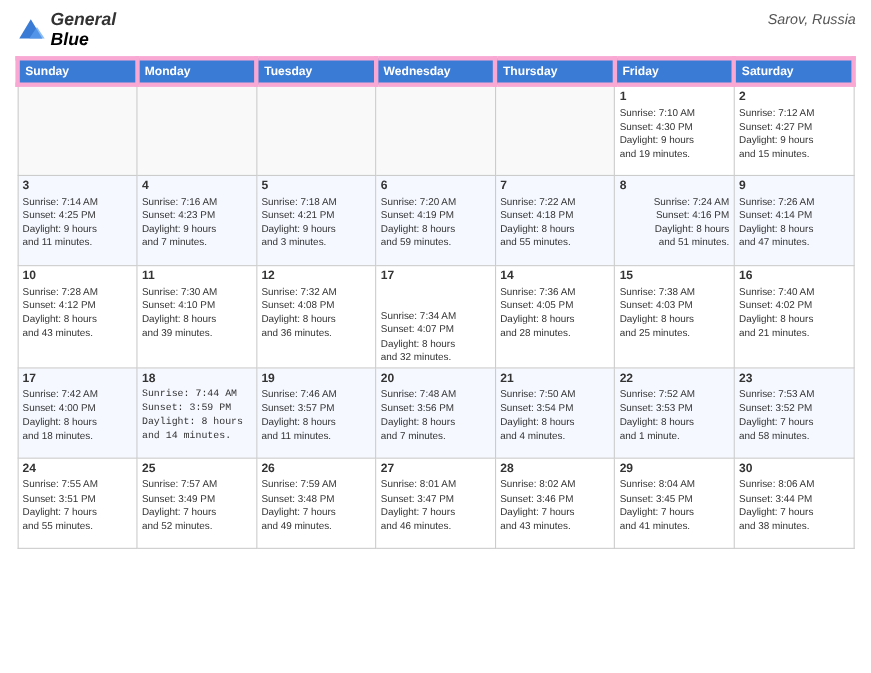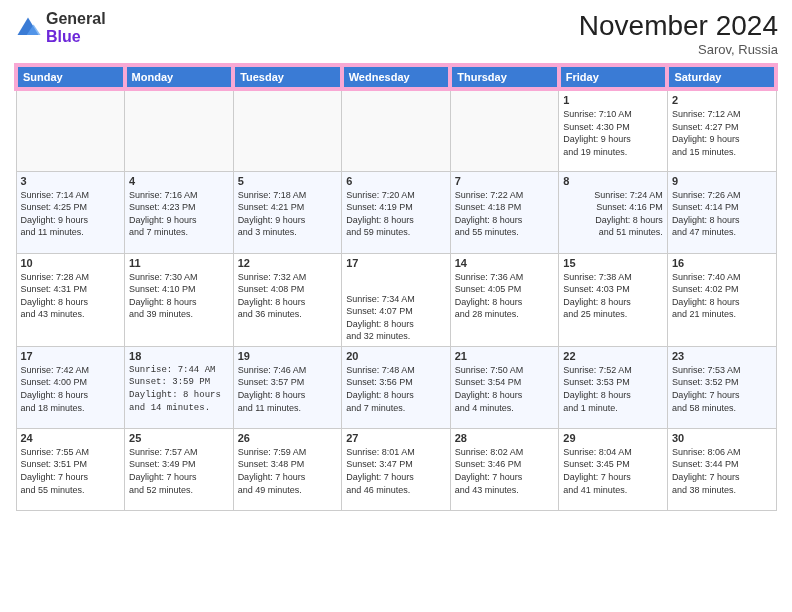--- a/index.html
+++ b/index.html
@@ -13,39 +13,40 @@
     .container {
       width: 792px;
       height: 612px;
       padding: 10px 14px 8px 14px;
     }
     .header {
       display: flex;
       justify-content: space-between;
       align-items: flex-start;
       margin-bottom: 6px;
+      font-style: italic;
     }
     .logo {
       display: flex;
       align-items: center;
     }
     .logo-text {
       display: flex;
       flex-direction: column;
       line-height: 1.1;
     }
     .logo-general {
       font-size: 16px;
       font-weight: bold;
       color: #333;
     }
     .logo-blue {
       font-size: 16px;
       font-weight: bold;
-      color: #6d28d9;
+      color: #000000;
     }
     .logo-icon {
       width: 28px;
       height: 28px;
       margin-right: 4px;
     }
     .title-block {
       text-align: right;
     }
     .month-title {
@@ -107,21 +108,20 @@
       <svg class="logo-icon" viewBox="0 0 40 40">
         <polygon points="20,5 35,30 5,30" fill="#3a7bd5"></polygon>
         <polygon points="28,15 38,30 18,30" fill="#5ba0f0" opacity="0.7"></polygon>
       </svg>
       <div class="logo-text">
         <span class="logo-general">General</span>
         <span class="logo-blue">Blue</span>
       </div>
     </div>
     <div class="title-block">
-      <div class="month-title">November 2024</div>
       <div class="location">Sarov, Russia</div>
     </div>
   </div>
 
   <table class="calendar">
     <thead>
       <tr>
         <th>Sunday</th>
         <th>Monday</th>
         <th>Tuesday</th>
@@ -201,21 +201,21 @@
             <div class="day-info" style="white-space: pre-line;">Sunrise: 7:26 AM
 Sunset: 4:14 PM
 Daylight: 8 hours
 and 47 minutes.</div>
           </td>
         </tr>
         <tr>
           <td>
             <span class="day-num">10</span>
             <div class="day-info" style="white-space: pre-line;">Sunrise: 7:28 AM
-Sunset: 4:31 PM
+Sunset: 4:12 PM
 Daylight: 8 hours
 and 43 minutes.</div>
           </td>
           <td>
             <span class="day-num">11</span>
             <div class="day-info" style="white-space: pre-line;">Sunrise: 7:30 AM
 Sunset: 4:10 PM
 Daylight: 8 hours
 and 39 minutes.</div>
           </td>

